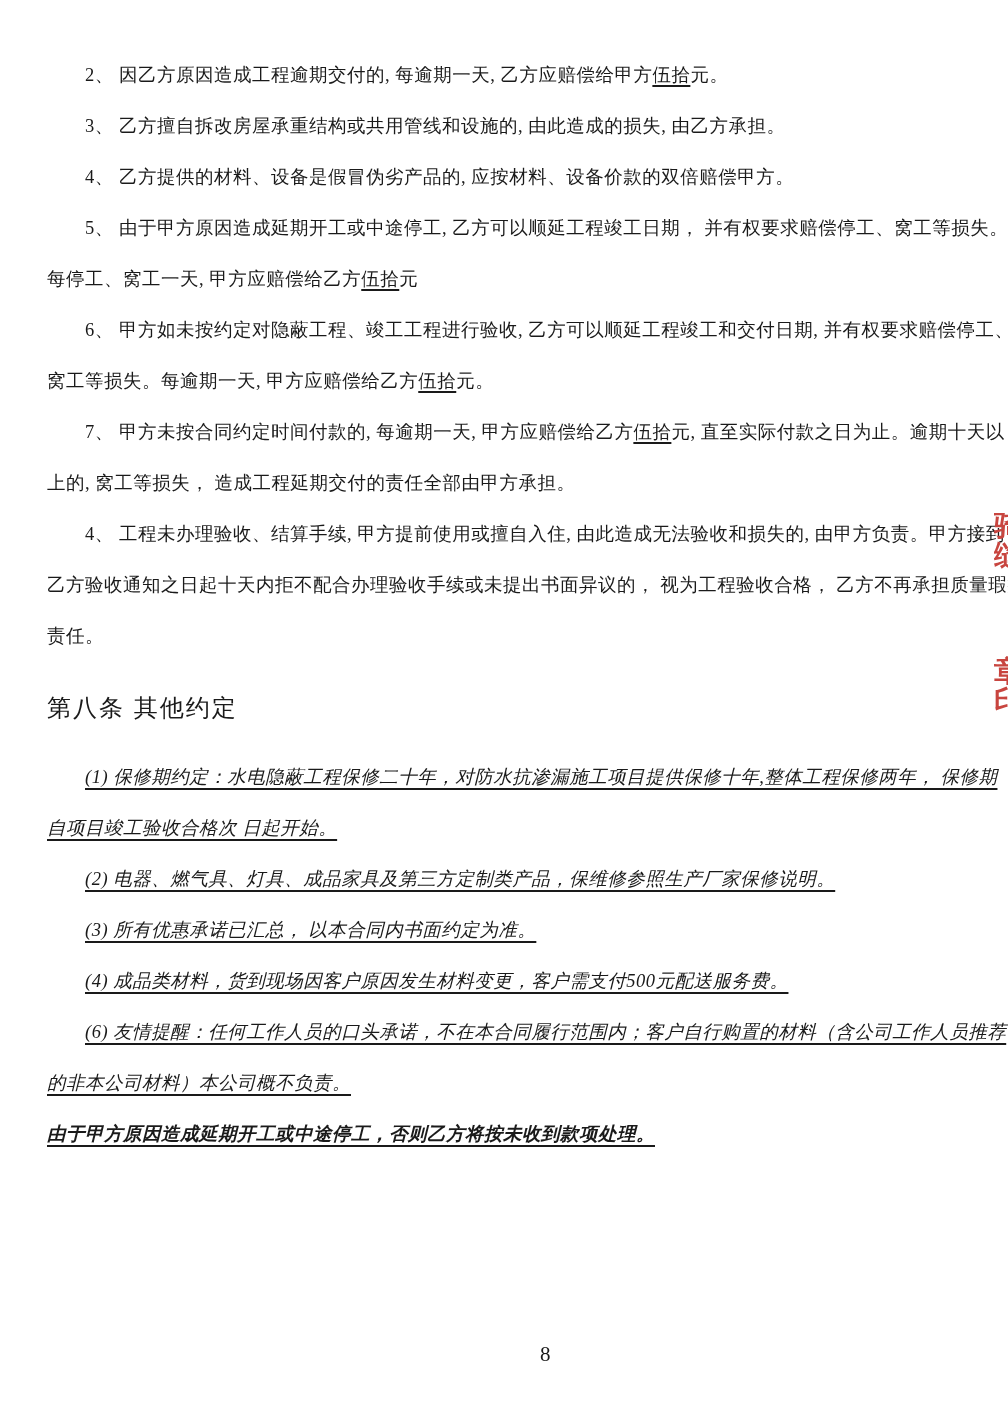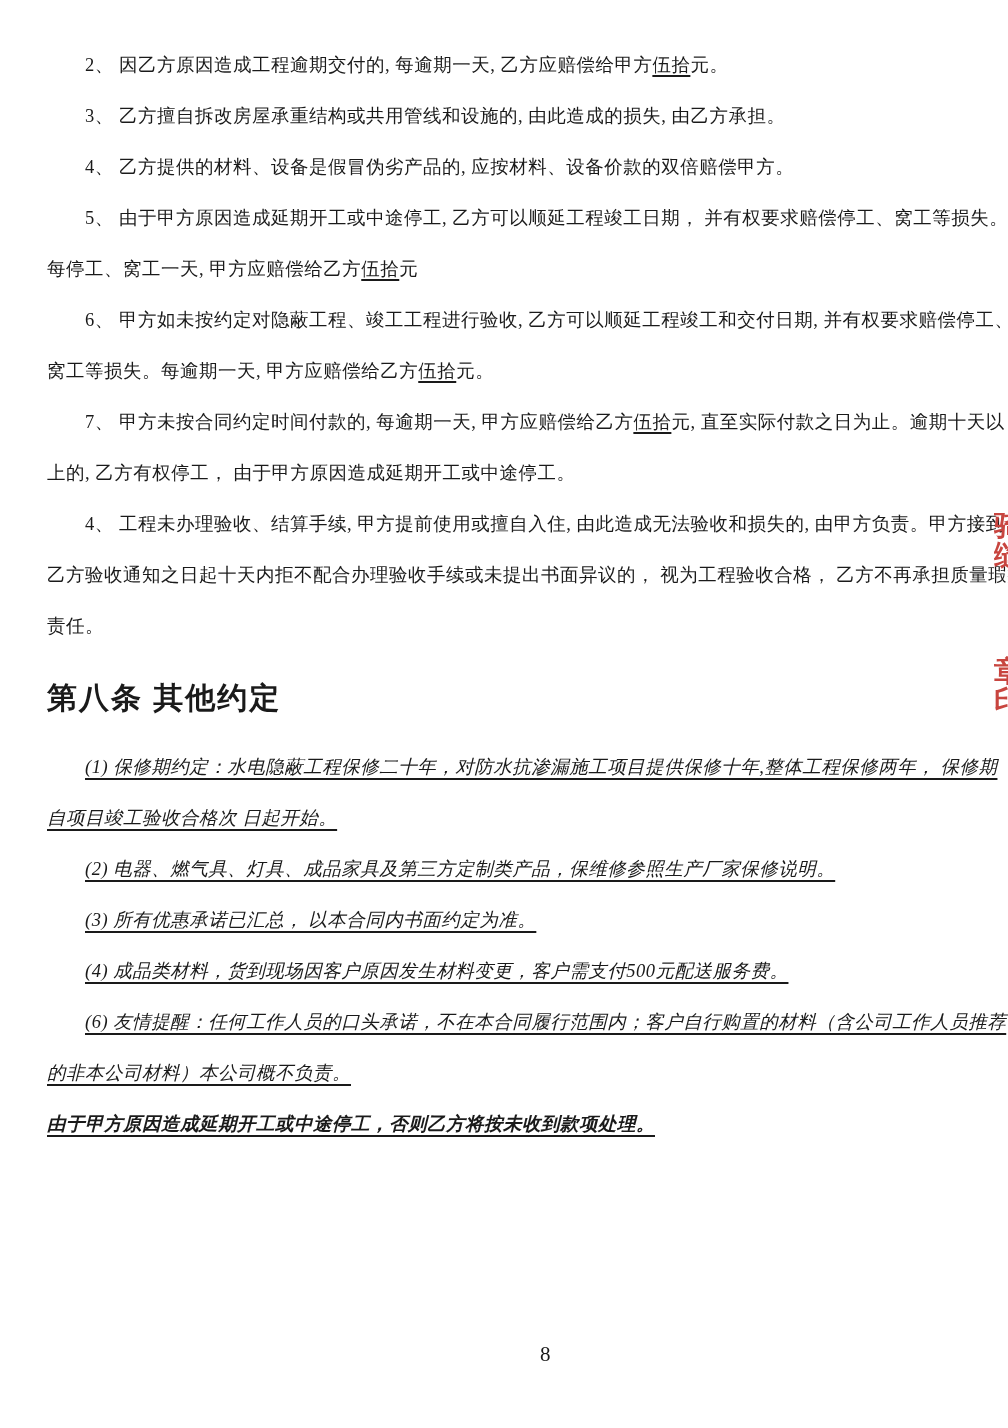--- a/index.html
+++ b/index.html
@@ -7,42 +7,42 @@
     position:relative;
     width:1008px;height:1428px;
     background:#ffffff;
     overflow:hidden;
     font-family:"Liberation Serif",serif;
     color:#1a1a1a;
     margin:0 auto;
   }
   .doc-body{
     position:absolute;
-    left:47px;right:46px;top:40px;
+    left:47px;right:46px;top:50px;
   }
   .line{
     font-size:18.5px;
     height:51px;
     line-height:51px;
     white-space:nowrap;
     letter-spacing:0.5px;
   }
   .ind{padding-left:38px;}
   .st-n{font-style:normal;}
   .st-i,.st-ib{
     font-style:italic;
     text-decoration:underline;
     text-decoration-thickness:1.6px;
     text-underline-offset:5px;
   }
   .st-ib{font-weight:bold;}
   .st-h{
     font-family:"Liberation Sans","DejaVu Sans",sans-serif;
-    font-weight:bold;
-    font-size:30px;
+    font-weight:normal;
+    font-size:24px;
     height:auto;
     line-height:36px;
     letter-spacing:2px;
     margin:28px 0 26px 0;
     text-decoration:none;
     white-space:nowrap;
   }
   .u{
     text-decoration:underline;
     text-decoration-thickness:1.6px;
@@ -76,21 +76,21 @@
 
   <div class="doc-body">
       <div class="line st-n ind"><span>2、 因乙方原因造成工程逾期交付的, 每逾期一天, 乙方应赔偿给甲方</span><span class="u">伍拾</span><span>元。</span></div>
       <div class="line st-n ind"><span>3、 乙方擅自拆改房屋承重结构或共用管线和设施的, 由此造成的损失, 由乙方承担。</span></div>
       <div class="line st-n ind"><span>4、 乙方提供的材料、设备是假冒伪劣产品的, 应按材料、设备价款的双倍赔偿甲方。</span></div>
       <div class="line st-n ind"><span>5、 由于甲方原因造成延期开工或中途停工, 乙方可以顺延工程竣工日期， 并有权要求赔偿停工、窝工等损失。</span></div>
       <div class="line st-n"><span>每停工、窝工一天, 甲方应赔偿给乙方</span><span class="u">伍拾</span><span>元</span></div>
       <div class="line st-n ind"><span>6、 甲方如未按约定对隐蔽工程、竣工工程进行验收, 乙方可以顺延工程竣工和交付日期, 并有权要求赔偿停工、</span></div>
       <div class="line st-n"><span>窝工等损失。每逾期一天, 甲方应赔偿给乙方</span><span class="u">伍拾</span><span>元。</span></div>
       <div class="line st-n ind"><span>7、 甲方未按合同约定时间付款的, 每逾期一天, 甲方应赔偿给乙方</span><span class="u">伍拾</span><span>元, 直至实际付款之日为止。逾期十天以</span></div>
-      <div class="line st-n"><span>上的, 乙方有权停工， 由于甲方原因造成延期开工或中途停工。</span></div>
+      <div class="line st-n"><span>上的, 窝工等损失， 造成工程延期交付的责任全部由甲方承担。</span></div>
       <div class="line st-n ind"><span>4、 工程未办理验收、结算手续, 甲方提前使用或擅自入住, 由此造成无法验收和损失的, 由甲方负责。甲方接到</span></div>
       <div class="line st-n"><span>乙方验收通知之日起十天内拒不配合办理验收手续或未提出书面异议的， 视为工程验收合格， 乙方不再承担质量瑕疵</span></div>
       <div class="line st-n"><span>责任。</span></div>
       <div class="line st-h"><span>第八条 其他约定</span></div>
       <div class="line st-i ind"><span>(1) 保修期约定：水电隐蔽工程保修二十年，对防水抗渗漏施工项目提供保修十年,整体工程保修两年， 保修期</span></div>
       <div class="line st-i"><span>自项目竣工验收合格次 日起开始。</span></div>
       <div class="line st-i ind"><span>(2) 电器、燃气具、灯具、成品家具及第三方定制类产品，保维修参照生产厂家保修说明。</span></div>
       <div class="line st-i ind"><span>(3) 所有优惠承诺已汇总， 以本合同内书面约定为准。</span></div>
       <div class="line st-i ind"><span>(4) 成品类材料，货到现场因客户原因发生材料变更，客户需支付500元配送服务费。</span></div>
       <div class="line st-i ind"><span>(6) 友情提醒：任何工作人员的口头承诺，不在本合同履行范围内；客户自行购置的材料（含公司工作人员推荐</span></div>

